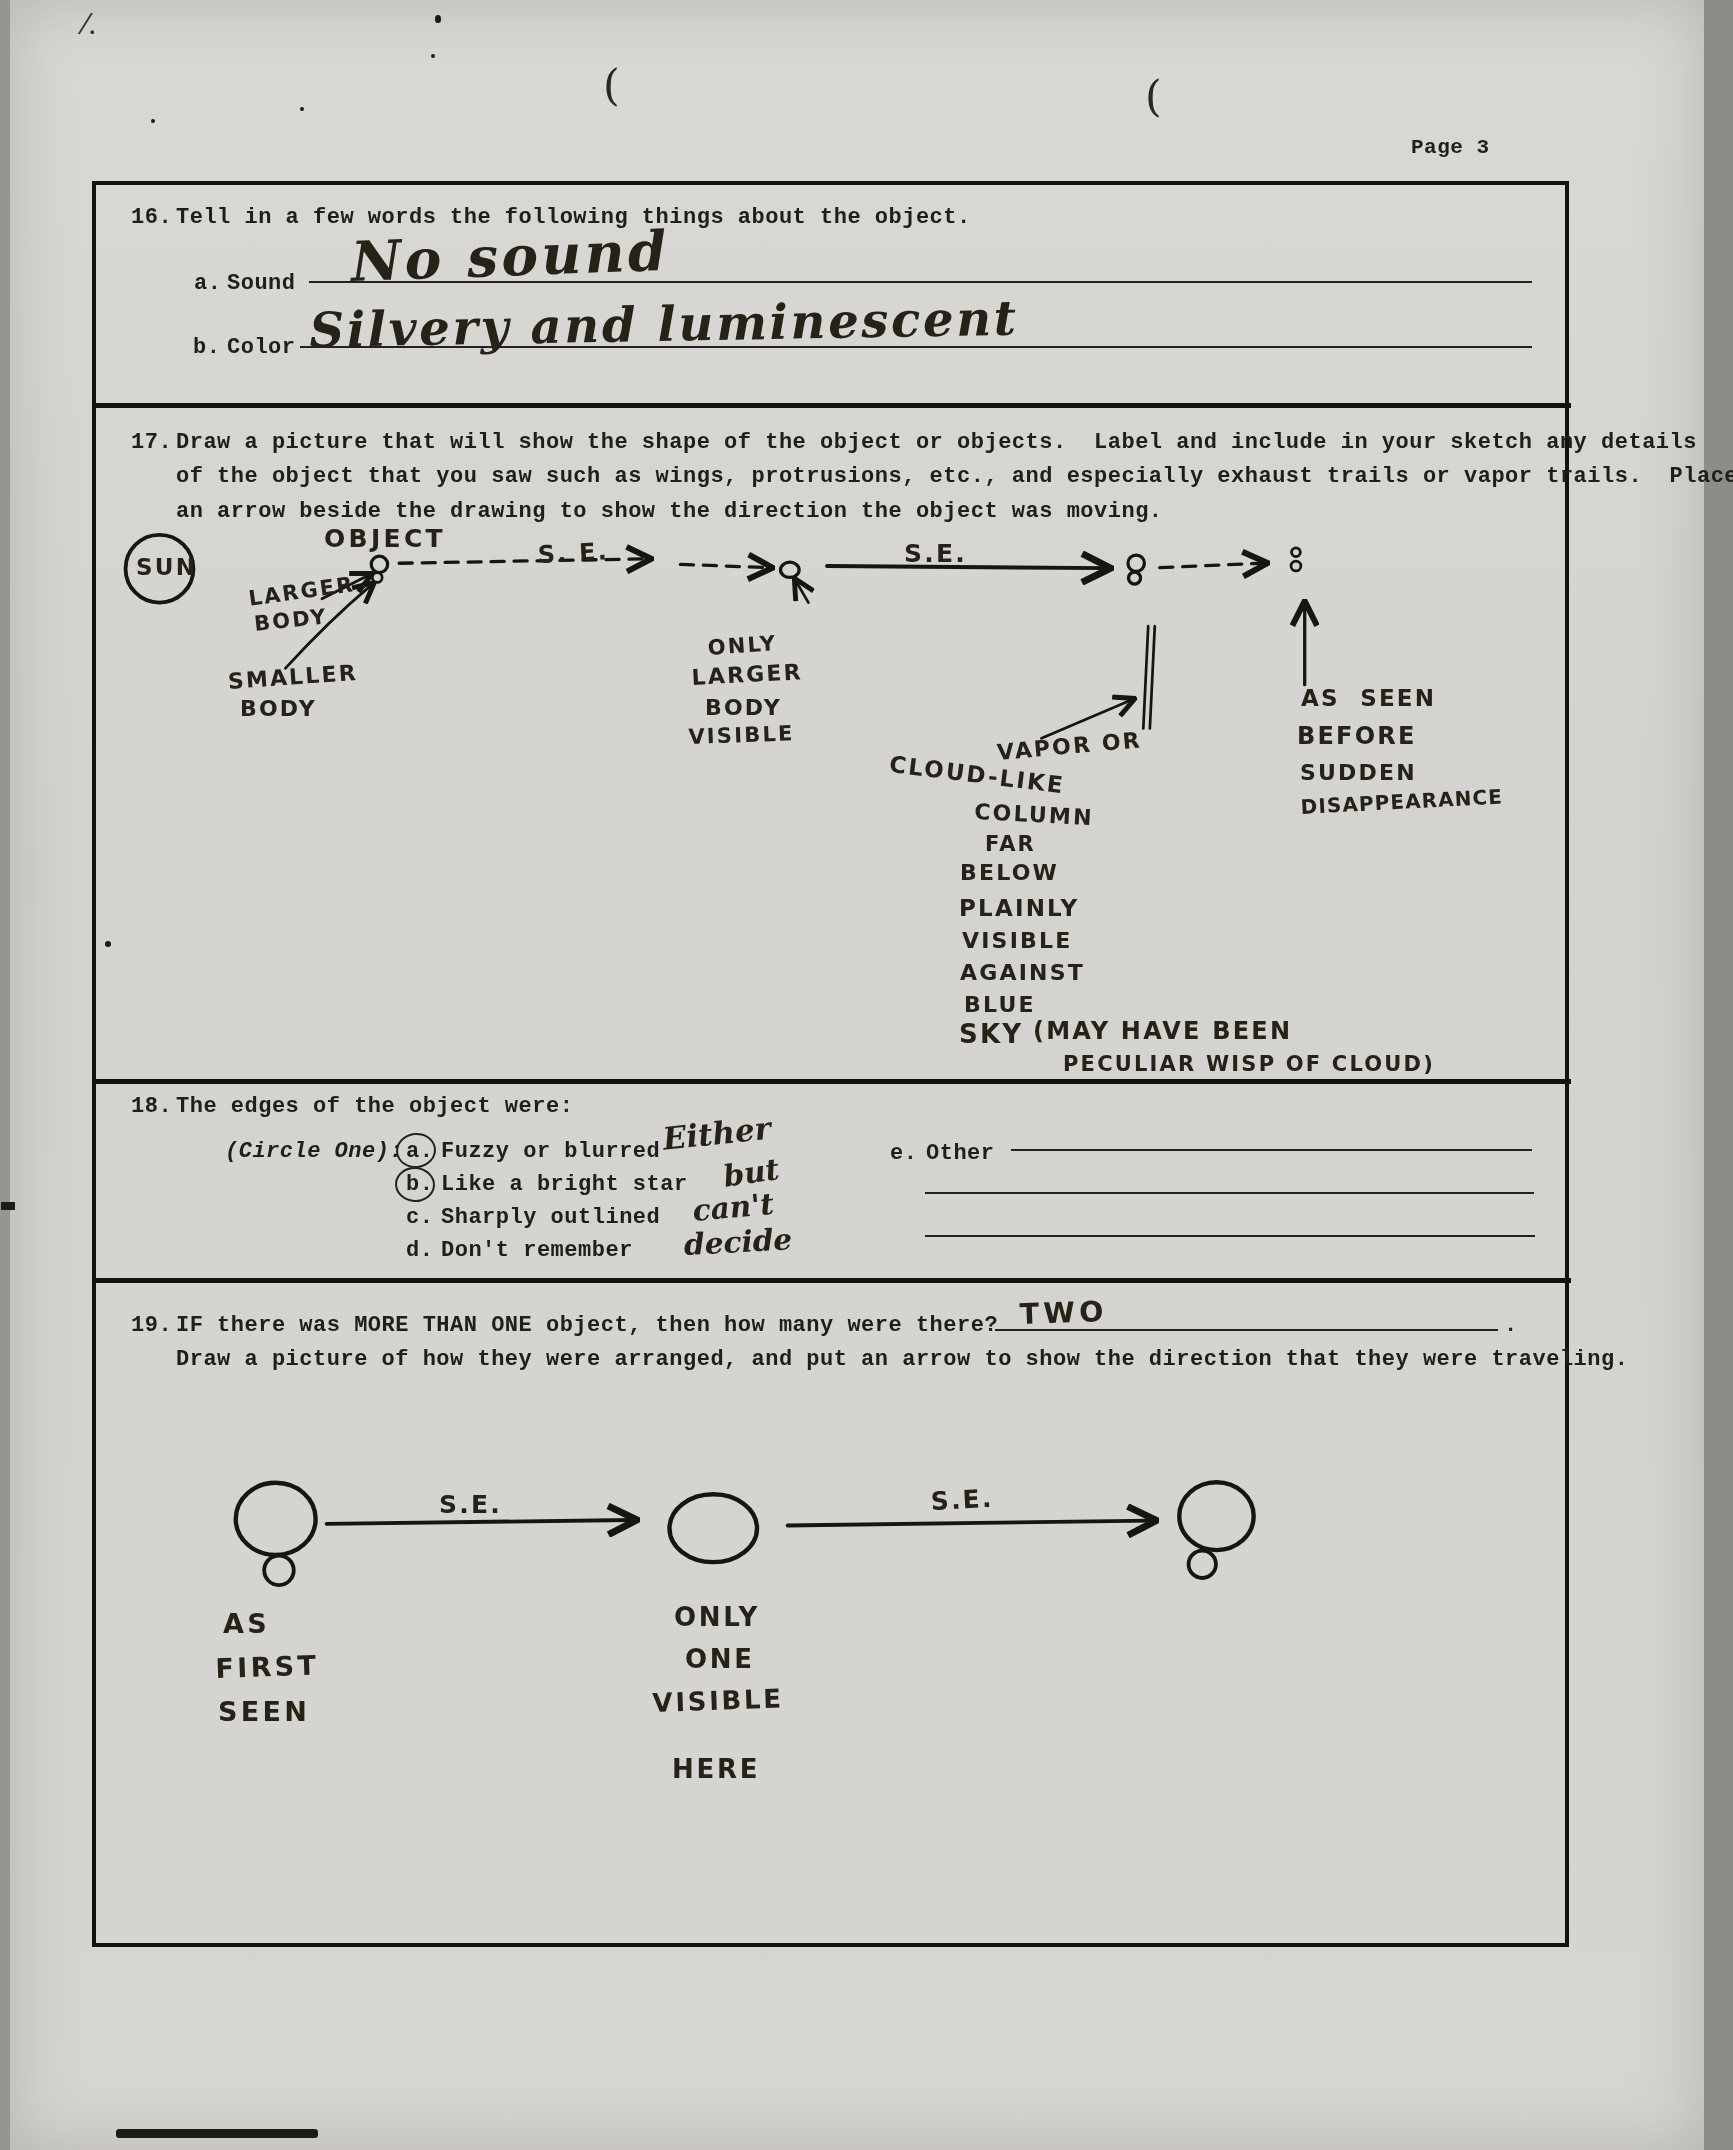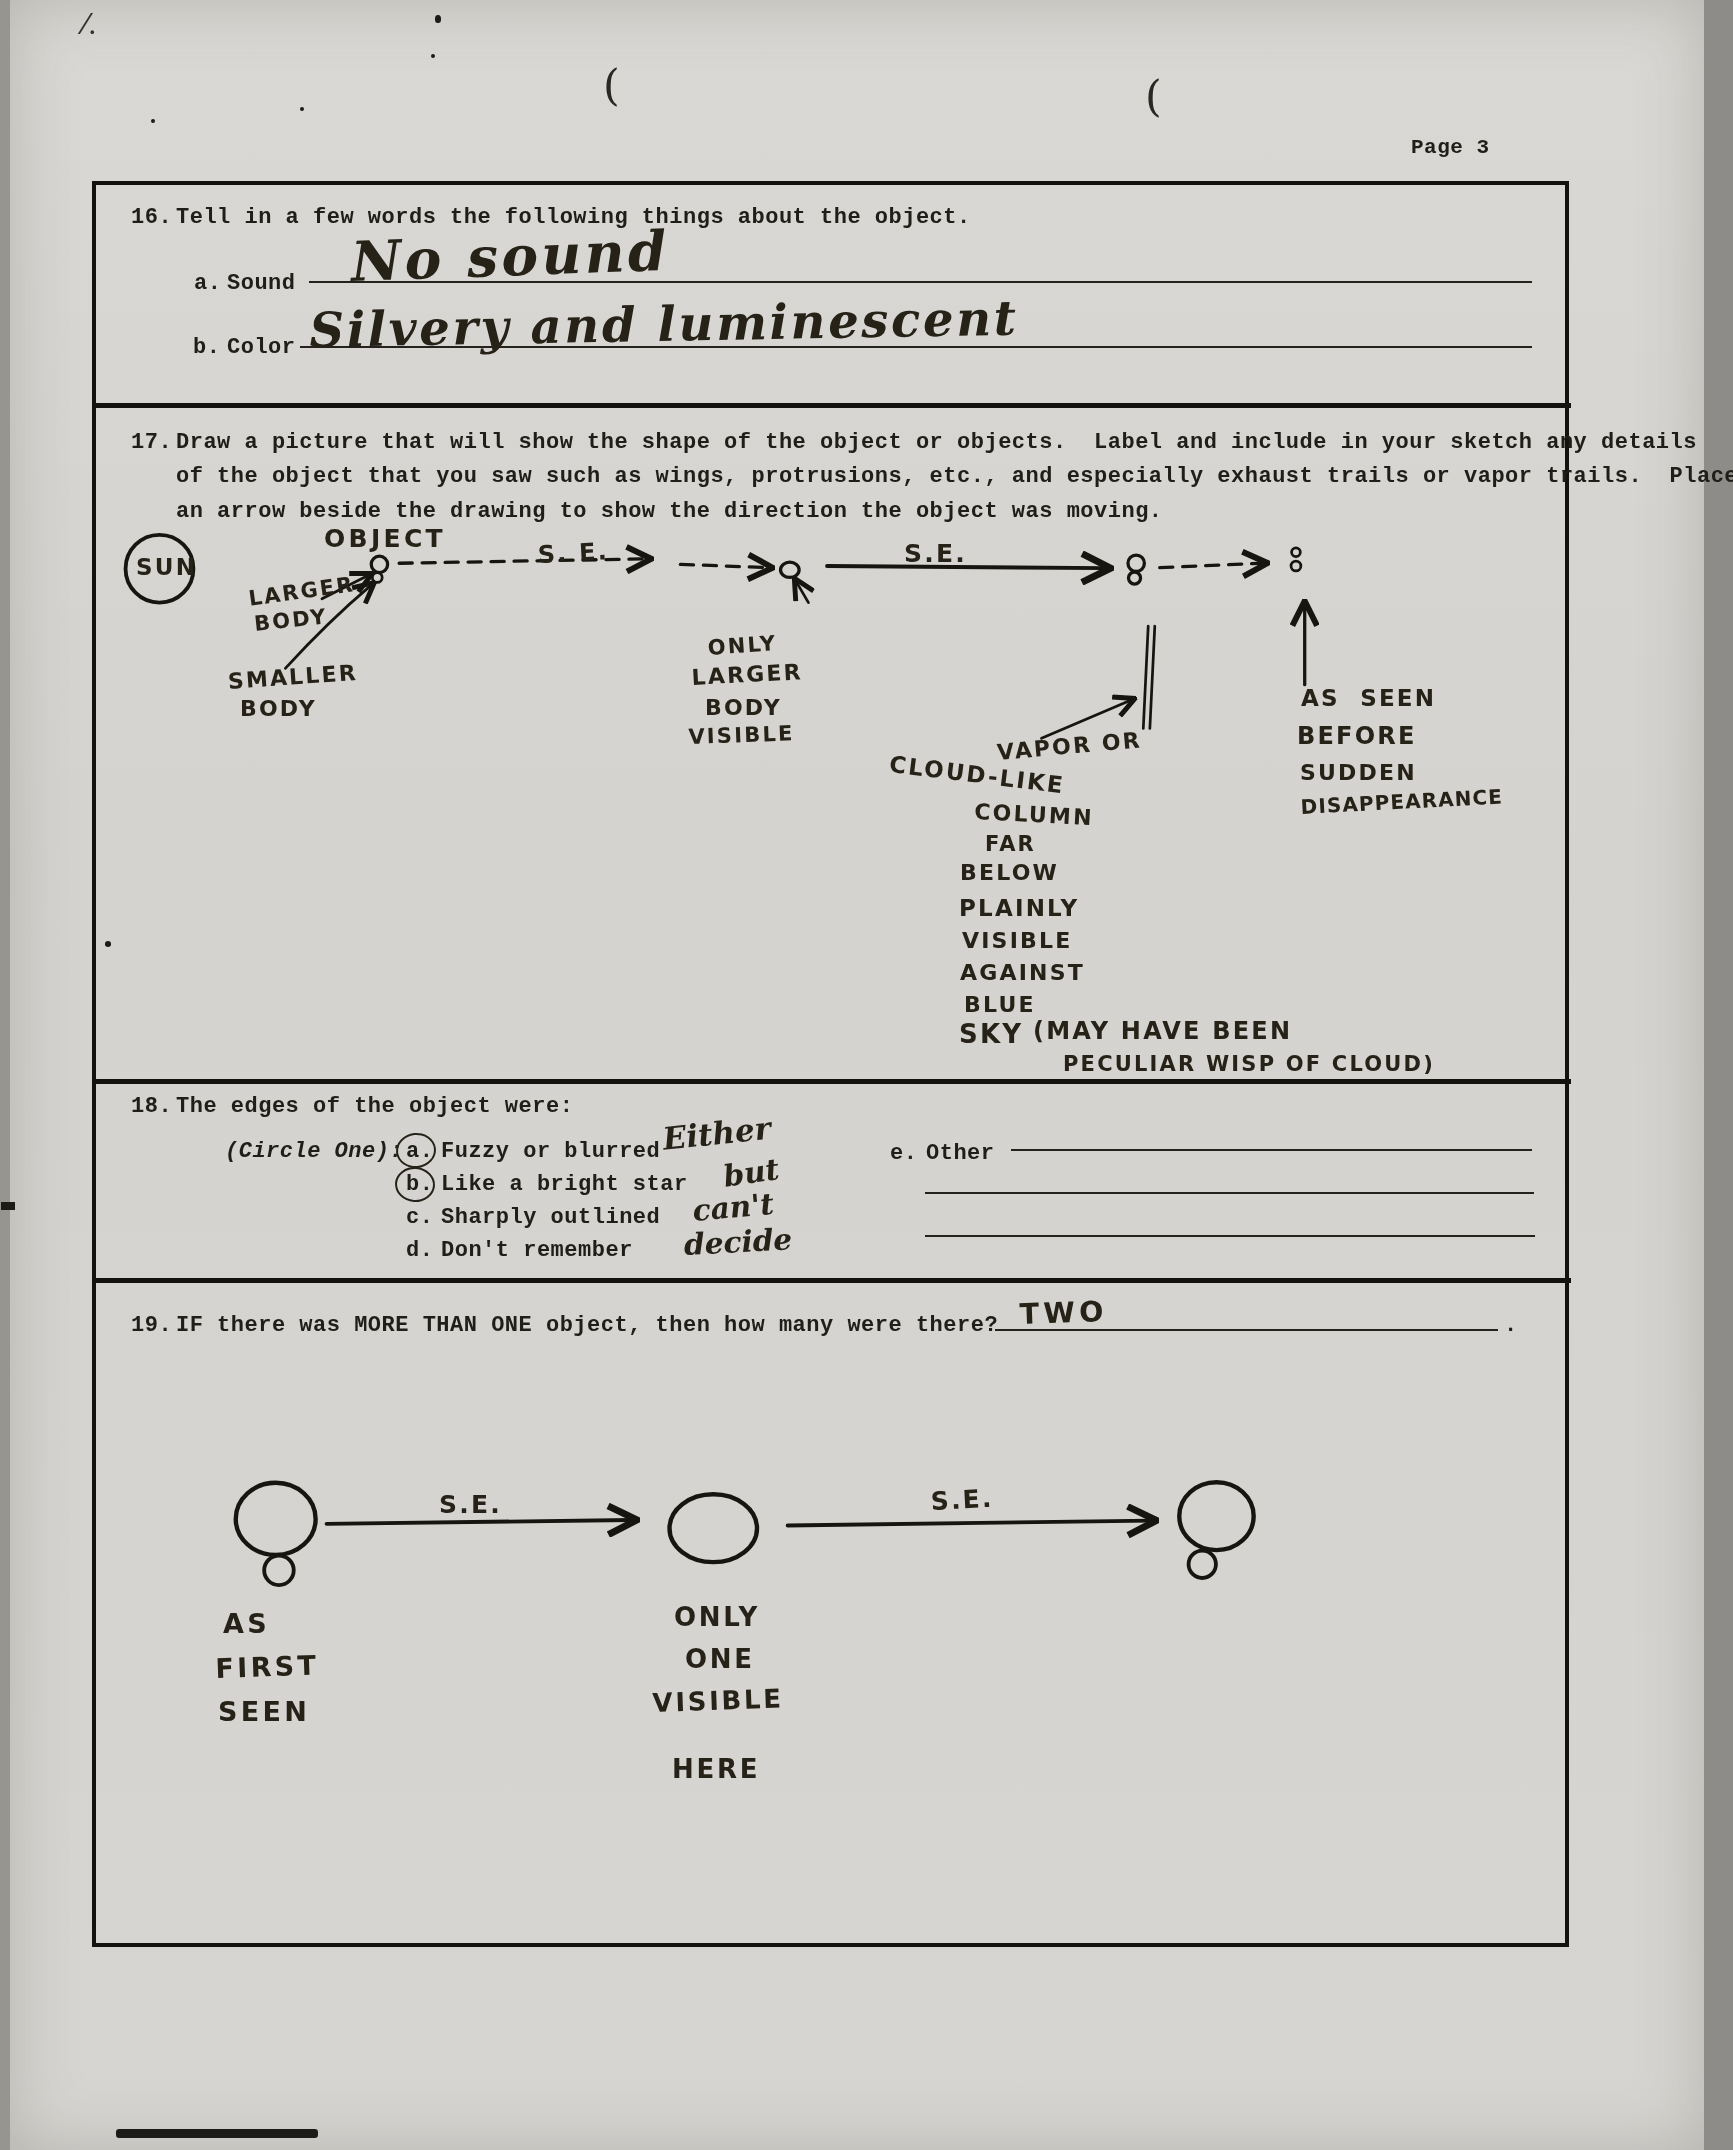--- a/index.html
+++ b/index.html
@@ -161,20 +161,21 @@
   <span class="abs printed" style="left:926px;top:1141px;">Other</span>
   <div class="uline" style="left:1011px;top:1149px;width:521px;"></div>
   <div class="uline" style="left:925px;top:1192px;width:609px;"></div>
   <div class="uline" style="left:925px;top:1235px;width:610px;"></div>
 
   <span class="abs printed" style="left:131px;top:1313px;">19.</span>
   <span class="abs printed" style="left:176px;top:1313px;">IF there was MORE THAN ONE object, then how many were there?</span>
   <span class="abs hc" style="left:1019px;top:1298px;font-size:28.5px;letter-spacing:4.4px;transform:rotate(-2deg);">TWO</span>
   <div class="uline" style="left:995px;top:1329px;width:503px;"></div>
   <span class="abs printed" style="left:1504px;top:1313px;">.</span>
+  <span class="abs printed" style="left:176px;top:1347px;">Draw a picture of how they were arranged, and put an arrow to show the direction that they were traveling.</span>
 
   <svg style="left:99px;top:1456px;" width="1467" height="361" viewBox="0 0 2680 660">
     <g fill="none" stroke="#17150f" stroke-linecap="round">
       <ellipse cx="322" cy="115" rx="73" ry="66" stroke-width="8"></ellipse>
       <circle cx="328" cy="209" r="27" stroke-width="7"></circle>
       <line x1="415" y1="124" x2="972" y2="117" stroke-width="7" marker-end="url(#ah)"></line>
       <ellipse cx="1122" cy="132" rx="80" ry="62" stroke-width="8"></ellipse>
       <line x1="1258" y1="127" x2="1922" y2="118" stroke-width="7" marker-end="url(#ah)"></line>
       <ellipse cx="2042" cy="110" rx="68" ry="62" stroke-width="8"></ellipse>
       <circle cx="2016" cy="198" r="25" stroke-width="7"></circle>

